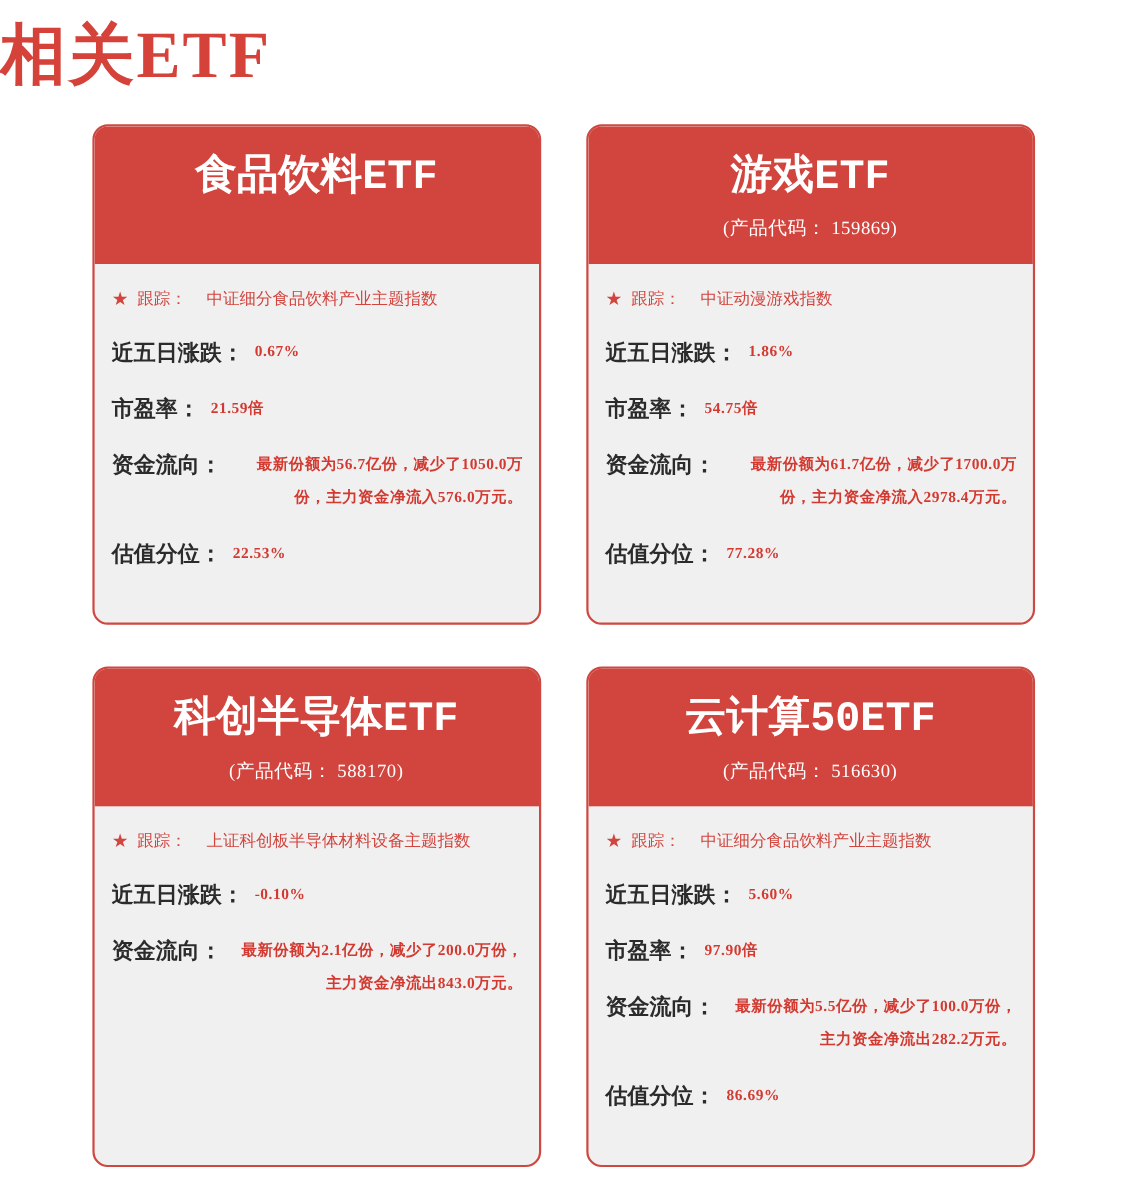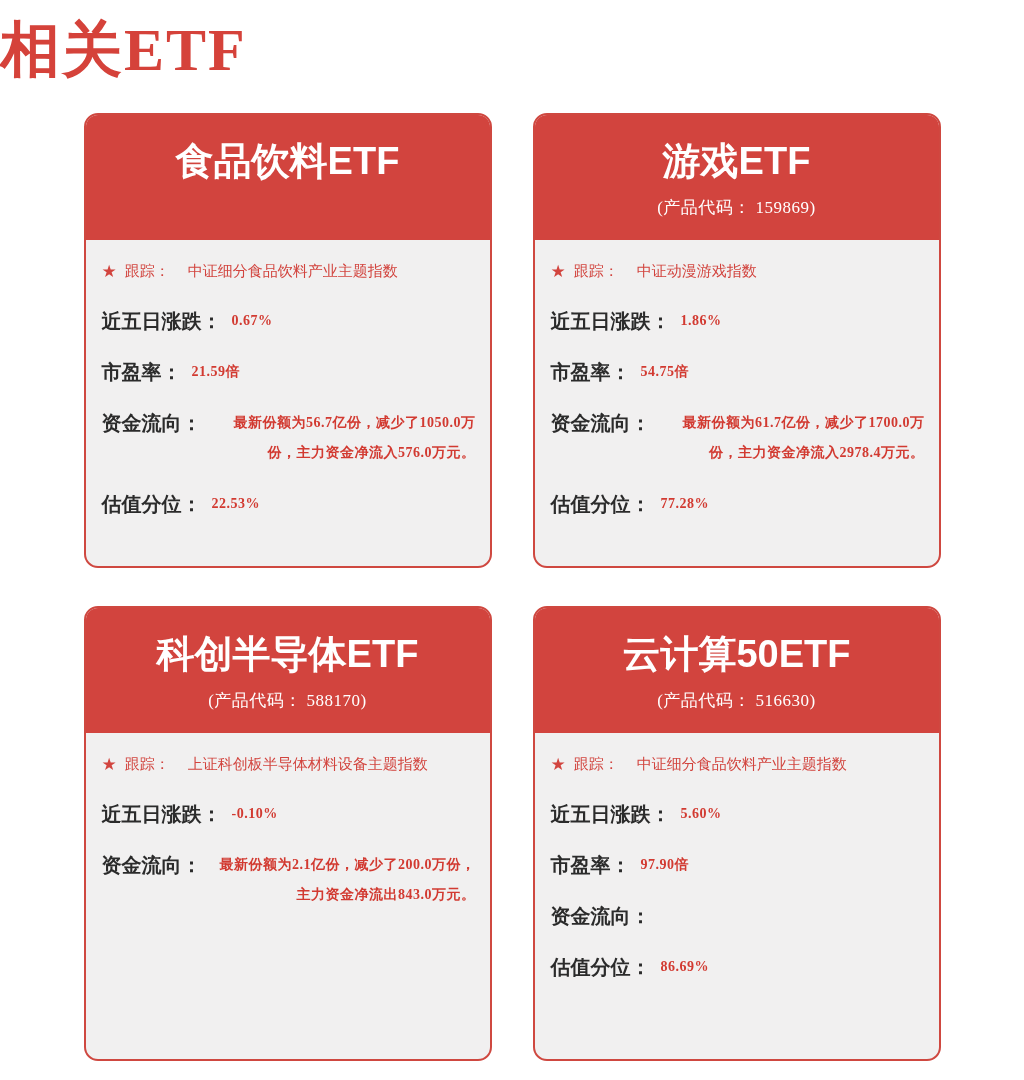--- a/index.html
+++ b/index.html
@@ -23,21 +23,21 @@
     background:#f1f0f0;
     border:2px solid #cf4840; border-radius:14px;
     overflow:hidden; display:flex; flex-direction:column;
   }
 
   .card-header {
     background:#d2443e; color:#ffffff; text-align:center;
     height:125px; flex:0 0 auto; padding-top:25px;
   }
   .card-title {
-    font-family:Liberation Sans, sans-serif;
+    font-family:Liberation Mono, monospace;
     font-size:38px; font-weight:bold; line-height:1.15;
   }
   .card-code {
     font-family:"Liberation Serif","DejaVu Serif",serif;
     font-size:17px; margin-top:12px; letter-spacing:0.5px;
   }
 
   .card-body { padding:22px 14px 0 16px; flex:1; }
 
   .track-row {
@@ -162,20 +162,21 @@
       <div class="info-row">
         <span class="info-label">近五日涨跌：</span>
         <span class="info-value">5.60%</span>
       </div>
       <div class="info-row">
         <span class="info-label">市盈率：</span>
         <span class="info-value">97.90倍</span>
       </div>
       <div class="info-row">
         <span class="info-label">资金流向：</span>
+        <span class="info-value flow-value">最新份额为5.5亿份，减少了100.0万份，主力资金净流出282.2万元。</span>
       </div>
       <div class="info-row">
         <span class="info-label">估值分位：</span>
         <span class="info-value">86.69%</span>
       </div>
     </div>
   </article>
 
 </div>
 

